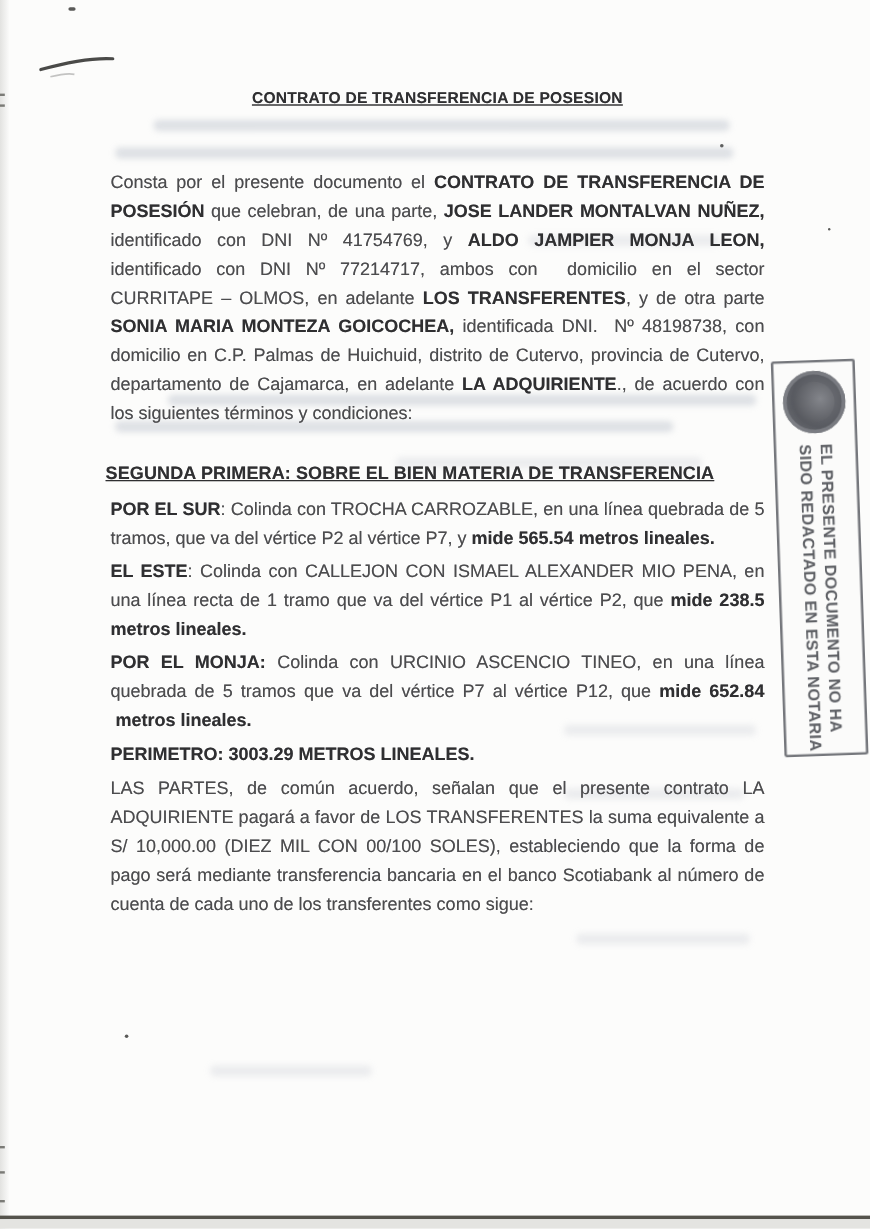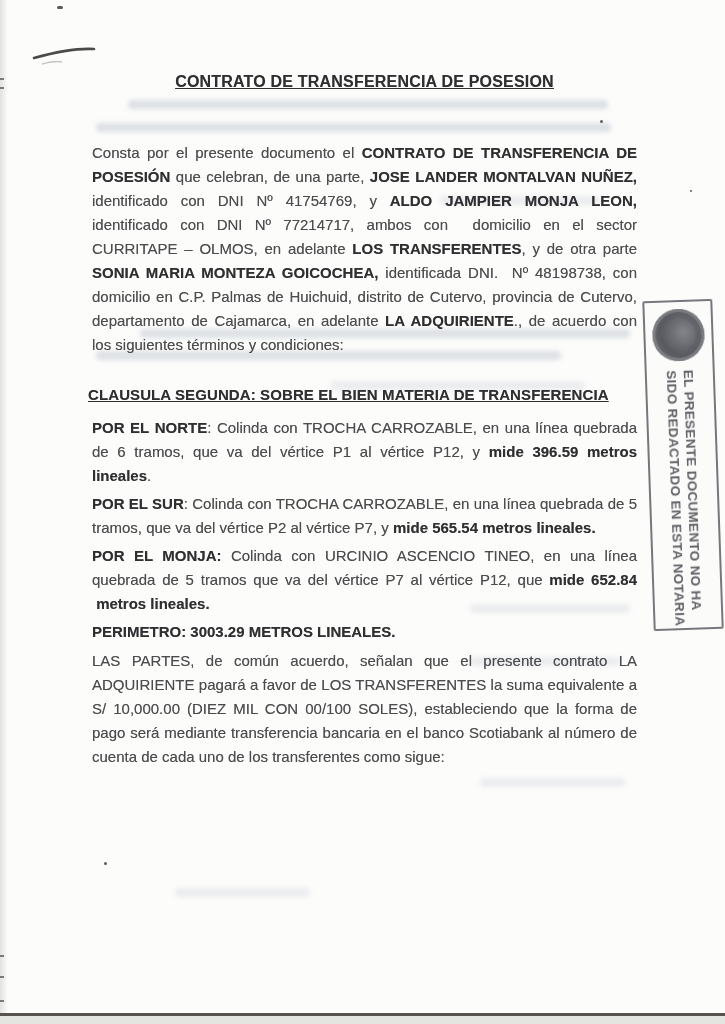--- a/index.html
+++ b/index.html
@@ -15,21 +15,21 @@
   .page-bottom-line{position:absolute;left:0;top:1013px;width:725px;height:3px;background:#55534c;}
   .page-below{position:absolute;left:0;top:1016px;width:725px;height:8px;background:#e4e4e1;}
 
   .doc{
     position:absolute;left:88px;top:70px;width:553px;
     color:#4c4c4e;font-size:15px;line-height:24px;
     text-shadow:0 0 .5px rgba(70,70,75,.55);
   }
   .doc-title{
     margin:0 0 47px 0;text-align:center;
-    font-size:16px;font-weight:bold;color:#2f2f31;
+    font-size:13px;font-weight:bold;color:#2f2f31;
     text-decoration:underline;letter-spacing:.2px;
   }
   .para{margin:4px;text-align:justify;}
   .heading{
     margin:0 0 6px 0;font-size:15px;font-weight:bold;color:#2f2f31;
     text-decoration:underline;letter-spacing:.1px;
   }
   .b{font-weight:bold;color:#2f2f31;}
   .mt-xl{margin-top:26px;}
   .mt-lg{margin-top:20px;}
@@ -97,23 +97,23 @@
 <div class="bleed light" style="left:330px;top:381px;width:255px;"></div>
 <div class="bleed light" style="left:470px;top:604px;width:160px;"></div>
 <div class="bleed light" style="left:470px;top:657px;width:150px;"></div>
 <div class="bleed light" style="left:480px;top:778px;width:145px;"></div>
 <div class="bleed light" style="left:175px;top:888px;width:135px;"></div>
 
 <div class="doc">
   <h1 class="doc-title">CONTRATO DE TRANSFERENCIA DE POSESION</h1>
 
 <p class="para"><span>Consta por el presente documento el </span><span class="b">CONTRATO DE TRANSFERENCIA DE POSESIÓN</span><span> que celebran, de una parte, </span><span class="b">JOSE LANDER MONTALVAN NUÑEZ,</span><span> identificado con DNI Nº 41754769, y </span><span class="b">ALDO JAMPIER MONJA LEON,</span><span> identificado con DNI Nº 77214717, ambos con &nbsp;domicilio en el sector CURRITAPE – OLMOS, en adelante </span><span class="b">LOS TRANSFERENTES</span><span>, y de otra parte </span><span class="b">SONIA MARIA MONTEZA GOICOCHEA,</span><span> identificada DNI. &nbsp;Nº 48198738, con domicilio en C.P. Palmas de Huichuid, distrito de Cutervo, provincia de Cutervo, departamento de Cajamarca, en adelante </span><span class="b">LA ADQUIRIENTE</span><span>., de acuerdo con los siguientes términos y condiciones:</span></p>
-    <h2 class="heading mt-xl"><span>CLAUSULA SEGUNDA: SOBRE EL BIEN MATERIA DE TRANSFERENCIA</span></h2>
-    <p class="para mt-md"><span class="b">POR EL NORTE</span><span>: Colinda con TROCHA CARROZABLE, en una línea quebrada de 6 tramos, que va del vértice P1 al vértice P12, y </span><span class="b">mide 396.59 metros lineales</span><span>.</span></p>
+    <h2 class="heading mt-xl"><span>SEGUNDA PRIMERA: SOBRE EL BIEN MATERIA DE TRANSFERENCIA</span></h2>
     <p class="para"><span class="b">POR EL SUR</span><span>: Colinda con TROCHA CARROZABLE, en una línea quebrada de 5 tramos, que va del vértice P2 al vértice P7, y </span><span class="b">mide 565.54 metros lineales.</span></p>
+    <p class="para"><span class="b">EL ESTE</span><span>: Colinda con CALLEJON CON ISMAEL ALEXANDER MIO PENA, en una línea recta de 1 tramo que va del vértice P1 al vértice P2, que </span><span class="b">mide 238.5 metros lineales.</span></p>
     <p class="para"><span class="b">POR EL MONJA:</span><span> Colinda con URCINIO ASCENCIO TINEO, en una línea quebrada de 5 tramos que va del vértice P7 al vértice P12, que </span><span class="b">mide 652.84 &nbsp;metros lineales.</span></p>
     <p class="para"><span class="b">PERIMETRO: 3003.29 METROS LINEALES.</span></p>
     <p class="para mt-sm"><span>LAS PARTES, de común acuerdo, señalan que el presente contrato LA ADQUIRIENTE pagará a favor de LOS TRANSFERENTES la suma equivalente a S/ 10,000.00 (DIEZ MIL CON 00/100 SOLES), estableciendo que la forma de pago será mediante transferencia bancaria en el banco Scotiabank al número de cuenta de cada uno de los transferentes como sigue:</span></p>
   </div>
 
 <div class="stamp">
   <div class="stamp-inner">
     <div class="seal"></div>
     <div class="stamp-lines">
       <div>EL PRESENTE DOCUMENTO NO HA</div>

